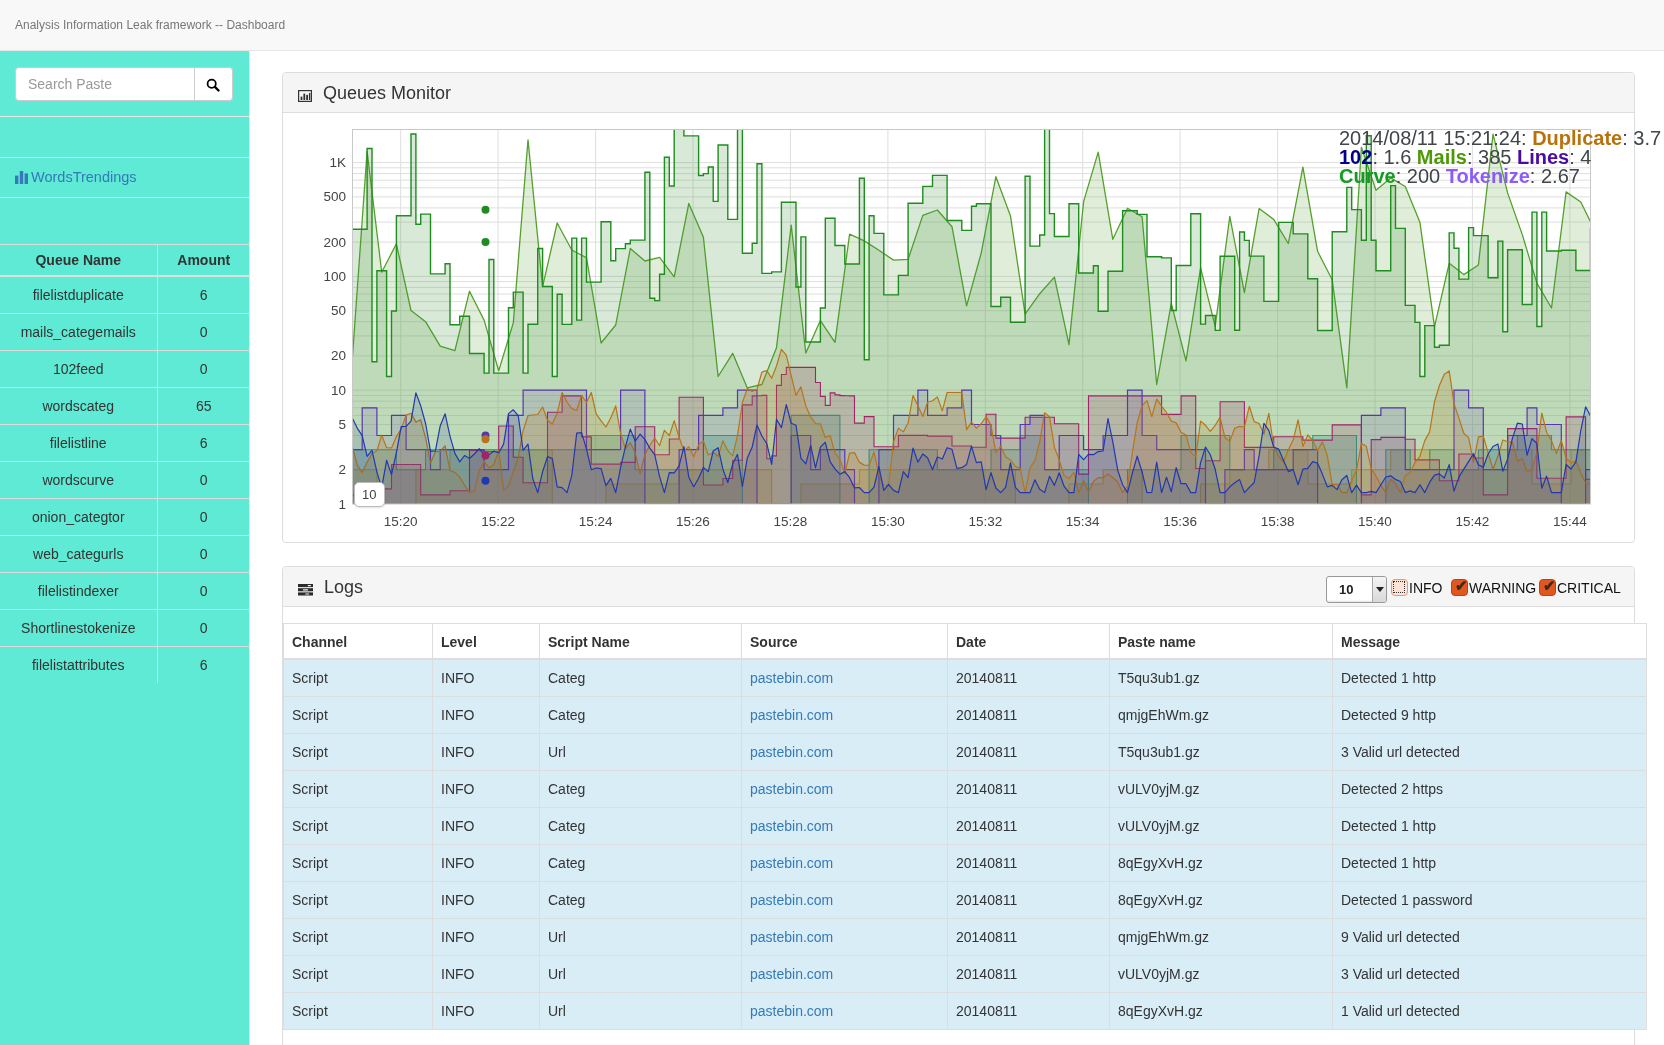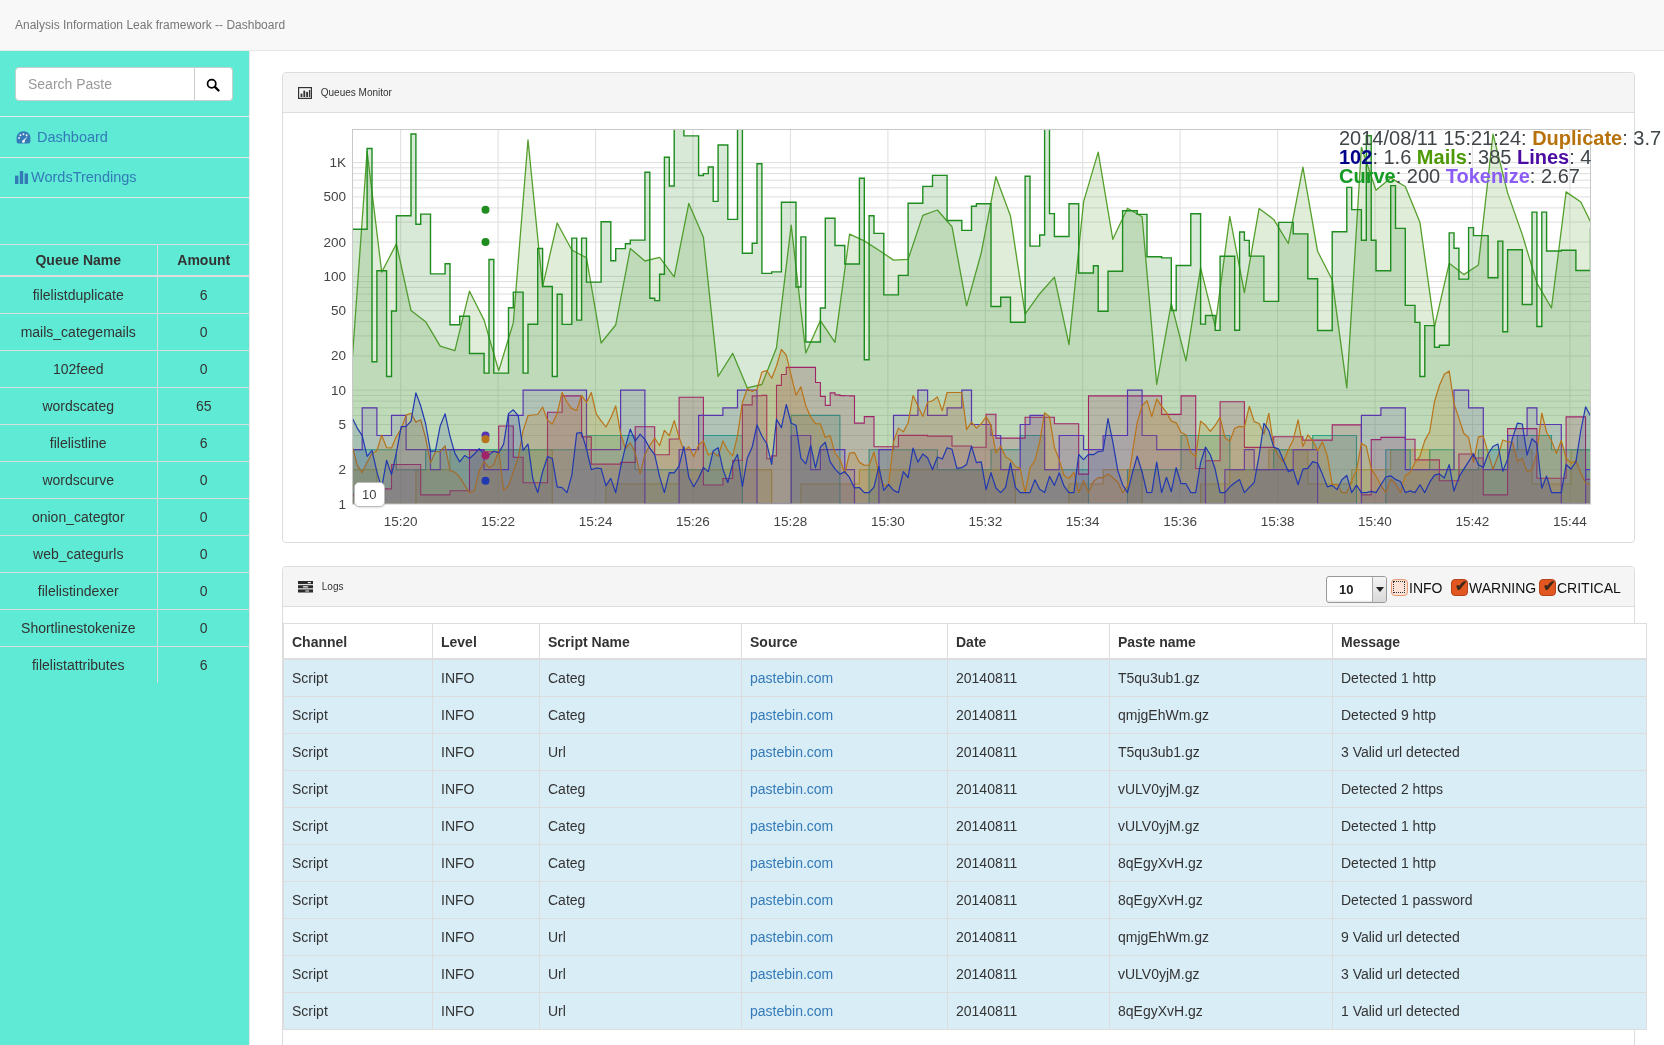--- a/index.html
+++ b/index.html
@@ -19,21 +19,21 @@
 .navitem{position:absolute;left:0;width:249px;height:40px;color:#337ab7;font-size:14.5px;
   line-height:40px}
 .navitem svg{vertical-align:-2px}
 .qtable{position:absolute;left:0;top:193px;width:250px;border-collapse:collapse;font-size:14px}
 .qtable th,.qtable td{text-align:center;font-weight:normal;padding:8px;border-top:1px solid #ddd;
   line-height:20px;vertical-align:middle}
 .qtable th{font-weight:bold;border-bottom:2px solid #ddd;padding:5px 8px}
 .qtable th:first-child,.qtable td:first-child{width:157px;border-right:1px solid #ddd}
 .panel{position:absolute;background:#fff;border:1px solid #ddd;border-radius:4px}
 .phead{position:absolute;left:0;top:0;width:100%;height:40px;background:#f5f5f5;
-  border-bottom:1px solid #ddd;border-radius:3px 3px 0 0;font-size:10px;color:#333;
+  border-bottom:1px solid #ddd;border-radius:3px 3px 0 0;font-size:18px;color:#333;
   line-height:40px;padding-left:15px}
 .phead svg{vertical-align:-3px;margin-right:6px}
 #qpanel{left:282px;top:72px;width:1353px;height:471px}
 #lpanel{left:282px;top:566px;width:1353px;height:560px}
 .legend{position:absolute;left:1339px;top:129px;font-size:20px;color:#3f4549;line-height:19px}
 .legend b.c1{color:#b8720b}.legend b.c2{color:#00008b}.legend b.c3{color:#4e9a06}
 .legend b.c4{color:#4b0ba2}.legend b.c5{color:#149b24}.legend b.c6{color:#8b5cf6}
 .tip{position:absolute;left:354px;top:482px;width:31px;height:25px;background:#fff;
   border:1px solid #bbb;border-radius:5px;font-size:13px;color:#444;line-height:23px;
   padding-left:7px;box-shadow:0 1px 2px rgba(0,0,0,.12)}
@@ -67,31 +67,20 @@
   </div>
 <div class="sidebar">
   <div class="sgrp">
     <span class="sinput">Search Paste</span>
     <span class="sbtn"><svg width="14" height="14" viewBox="0 0 16 16" style="margin:10px 0 0 11px">
       <circle cx="6.5" cy="6.5" r="4.7" fill="none" stroke="#000" stroke-width="2"></circle>
       <line x1="10.2" y1="10.2" x2="14.3" y2="14.3" stroke="#000" stroke-width="2.6" stroke-linecap="round"></line>
         </svg></span>
   </div>
   <div class="navline" style="top:65px"></div>
-  <div class="navitem" style="top:66px"><svg width="15" height="13" viewBox="0 0 15 13" style="margin:0 6px 0 16px">
-        <path fill="#337ab7" d="M7.5 0.2 C3.6 0.2 0.6 3.1 0.6 6.8 L0.6 10.4 C0.6 11.6 1.6 12.4 2.7 12.4 L12.3 12.4 C13.4 12.4 14.4 11.6 14.4 10.4 L14.4 6.8 C14.4 3.1 11.4 0.2 7.5 0.2 Z"></path>
-        <g fill="#f8f8f8">
-          <circle cx="3.1" cy="6.9" r="0.95"></circle>
-          <circle cx="4.4" cy="4.3" r="0.95"></circle>
-          <circle cx="7.5" cy="3.2" r="0.95"></circle>
-          <circle cx="10.6" cy="4.3" r="0.95"></circle>
-        </g>
-        <path d="M6.7 10.6 L11.7 5.3 L8.7 9.4 Z" fill="#f8f8f8"></path>
-        <path d="M6.2 10.9 A1.4 1.4 0 1 0 8.3 9.3 L11.8 5.2 L7.2 9 A1.4 1.4 0 0 0 6.2 10.9 Z" fill="#f8f8f8"></path>
-      </svg><span>Dashboard</span></div>
   <div class="navline" style="top:106px"></div>
   <div class="navitem" style="top:106px"><svg width="13" height="13" viewBox="0 0 13 13" style="margin:0 3px 0 15px">
         <g fill="#337ab7">
           <rect x="0" y="4.6" width="3.4" height="8.4"></rect>
           <rect x="4.8" y="0" width="3.4" height="13"></rect>
           <rect x="9.6" y="2.4" width="3.4" height="10.6"></rect>
         </g>
       </svg><span>WordsTrendings</span></div>
   <div class="navline" style="top:146px"></div>
   <table class="qtable">

